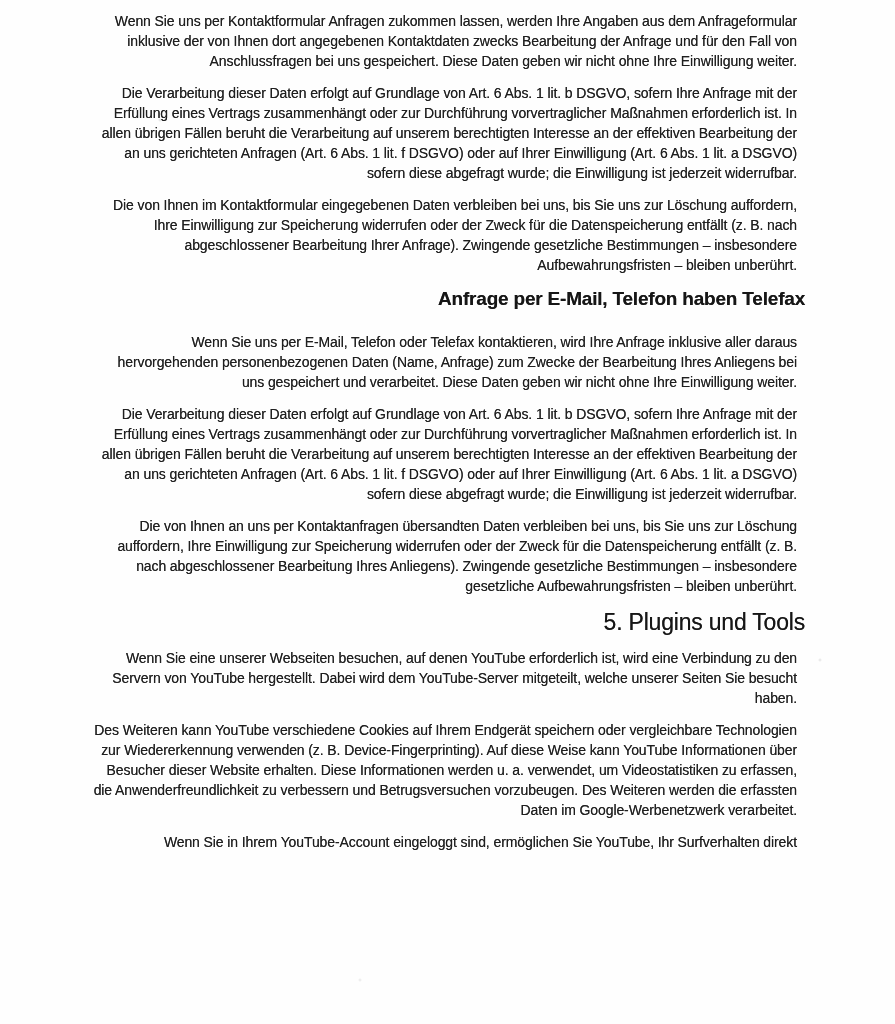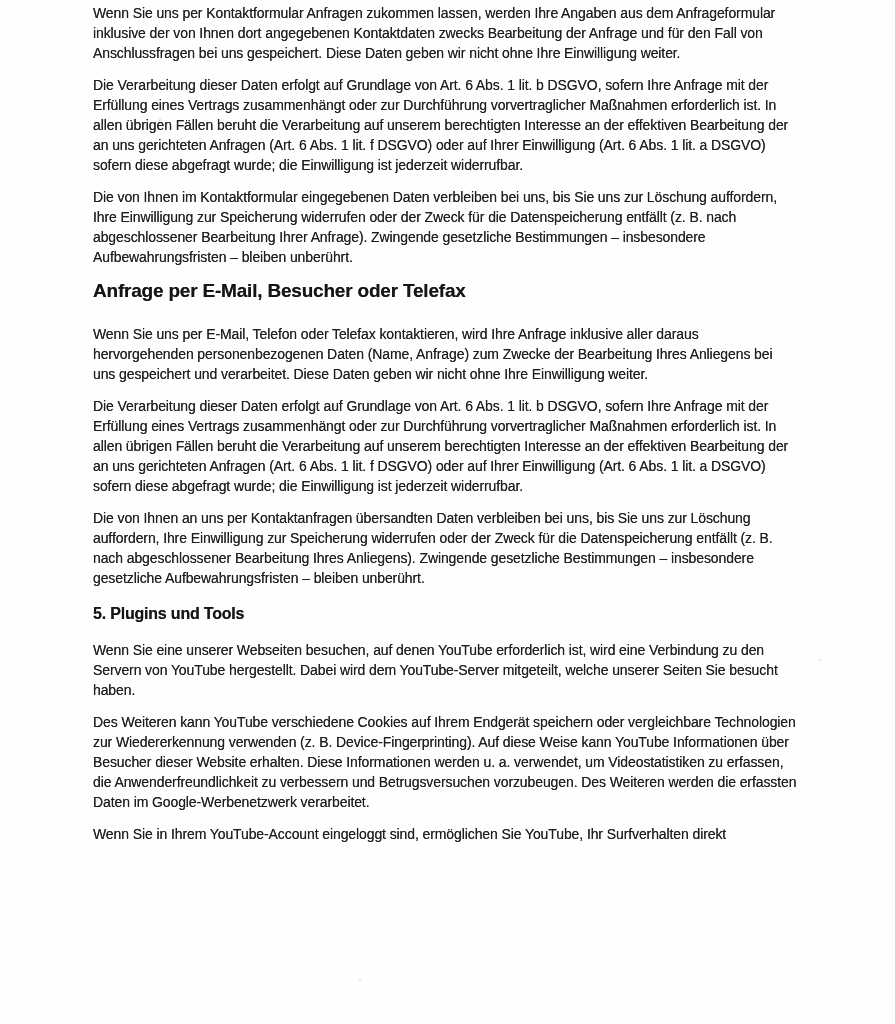--- a/index.html
+++ b/index.html
@@ -10,28 +10,29 @@
     width: 895px;
     height: 1024px;
     overflow: hidden;
     background: #fefefe;
     font-family: "Liberation Sans", sans-serif;
   }
   .page {
     box-sizing: border-box;
     width: 895px;
     height: 1024px;
-    padding: 3px 90px 0 93px;
+    padding: 11px 90px 0 93px;
     color: #1f1f1f;
     background:
       radial-gradient(circle 1px at 160px 120px, rgba(120,120,120,0.25) 0, rgba(120,120,120,0) 2px),
       radial-gradient(circle 1px at 690px 210px, rgba(120,120,120,0.2) 0, rgba(120,120,120,0) 2px),
       radial-gradient(circle 1px at 820px 660px, rgba(120,120,120,0.22) 0, rgba(120,120,120,0) 2px),
       radial-gradient(circle 1px at 360px 980px, rgba(120,120,120,0.18) 0, rgba(120,120,120,0) 2px),
       #fefefe;
+    text-align: right;
   }
   
   .page p, .page h2, .page h3 {
     text-shadow: 0 0 0.55px rgba(25,25,25,0.75);
   }
   .page p {
     width: 704px;
     margin: 0 0 12px 0;
     font-size: 14px;
     line-height: 20px;
@@ -40,39 +41,39 @@
   .page h3 {
     margin: 2px 0 21px 0;
     font-size: 19px;
     line-height: 24px;
     font-weight: 700;
     color: #161616;
     letter-spacing: -0.2px;
   }
   .page h2 {
     margin: 0 0 12px 0;
-    font-size: 16px;
+    font-size: 23px;
     line-height: 28px;
-    font-weight: 700;
+    font-weight: 400;
     color: #161616;
     letter-spacing: -0.2px;
   }
 </style>
 </head>
 <body>
 
 <div class="page">
 
   <p>Wenn Sie uns per Kontaktformular Anfragen zukommen lassen, werden Ihre Angaben aus dem Anfrageformular inklusive der von Ihnen dort angegebenen Kontaktdaten zwecks Bearbeitung der Anfrage und für den Fall von Anschlussfragen bei uns gespeichert. Diese Daten geben wir nicht ohne Ihre Einwilligung weiter.</p>
 
   <p>Die Verarbeitung dieser Daten erfolgt auf Grundlage von Art. 6 Abs. 1 lit. b DSGVO, sofern Ihre Anfrage mit der Erfüllung eines Vertrags zusammenhängt oder zur Durchführung vorvertraglicher Maßnahmen erforderlich ist. In allen übrigen Fällen beruht die Verarbeitung auf unserem berechtigten Interesse an der effektiven Bearbeitung der an uns gerichteten Anfragen (Art. 6 Abs. 1 lit. f DSGVO) oder auf Ihrer Einwilligung (Art. 6 Abs. 1 lit. a DSGVO) sofern diese abgefragt wurde; die Einwilligung ist jederzeit widerrufbar.</p>
 
   <p>Die von Ihnen im Kontaktformular eingegebenen Daten verbleiben bei uns, bis Sie uns zur Löschung auffordern, Ihre Einwilligung zur Speicherung widerrufen oder der Zweck für die Datenspeicherung entfällt (z. B. nach abgeschlossener Bearbeitung Ihrer Anfrage). Zwingende gesetzliche Bestimmungen – insbesondere Aufbewahrungsfristen – bleiben unberührt.</p>
 
-  <h3>Anfrage per E-Mail, Besucher oder Telefax</h3>
+  <h3>Anfrage per E-Mail, Telefon haben Telefax</h3>
 
   <p>Wenn Sie uns per E-Mail, Telefon oder Telefax kontaktieren, wird Ihre Anfrage inklusive aller daraus hervorgehenden personenbezogenen Daten (Name, Anfrage) zum Zwecke der Bearbeitung Ihres Anliegens bei uns gespeichert und verarbeitet. Diese Daten geben wir nicht ohne Ihre Einwilligung weiter.</p>
 
   <p>Die Verarbeitung dieser Daten erfolgt auf Grundlage von Art. 6 Abs. 1 lit. b DSGVO, sofern Ihre Anfrage mit der Erfüllung eines Vertrags zusammenhängt oder zur Durchführung vorvertraglicher Maßnahmen erforderlich ist. In allen übrigen Fällen beruht die Verarbeitung auf unserem berechtigten Interesse an der effektiven Bearbeitung der an uns gerichteten Anfragen (Art. 6 Abs. 1 lit. f DSGVO) oder auf Ihrer Einwilligung (Art. 6 Abs. 1 lit. a DSGVO) sofern diese abgefragt wurde; die Einwilligung ist jederzeit widerrufbar.</p>
 
   <p>Die von Ihnen an uns per Kontaktanfragen übersandten Daten verbleiben bei uns, bis Sie uns zur Löschung auffordern, Ihre Einwilligung zur Speicherung widerrufen oder der Zweck für die Datenspeicherung entfällt (z. B. nach abgeschlossener Bearbeitung Ihres Anliegens). Zwingende gesetzliche Bestimmungen – insbesondere gesetzliche Aufbewahrungsfristen – bleiben unberührt.</p>
 
   <h2>5. Plugins und Tools</h2>
 
 

